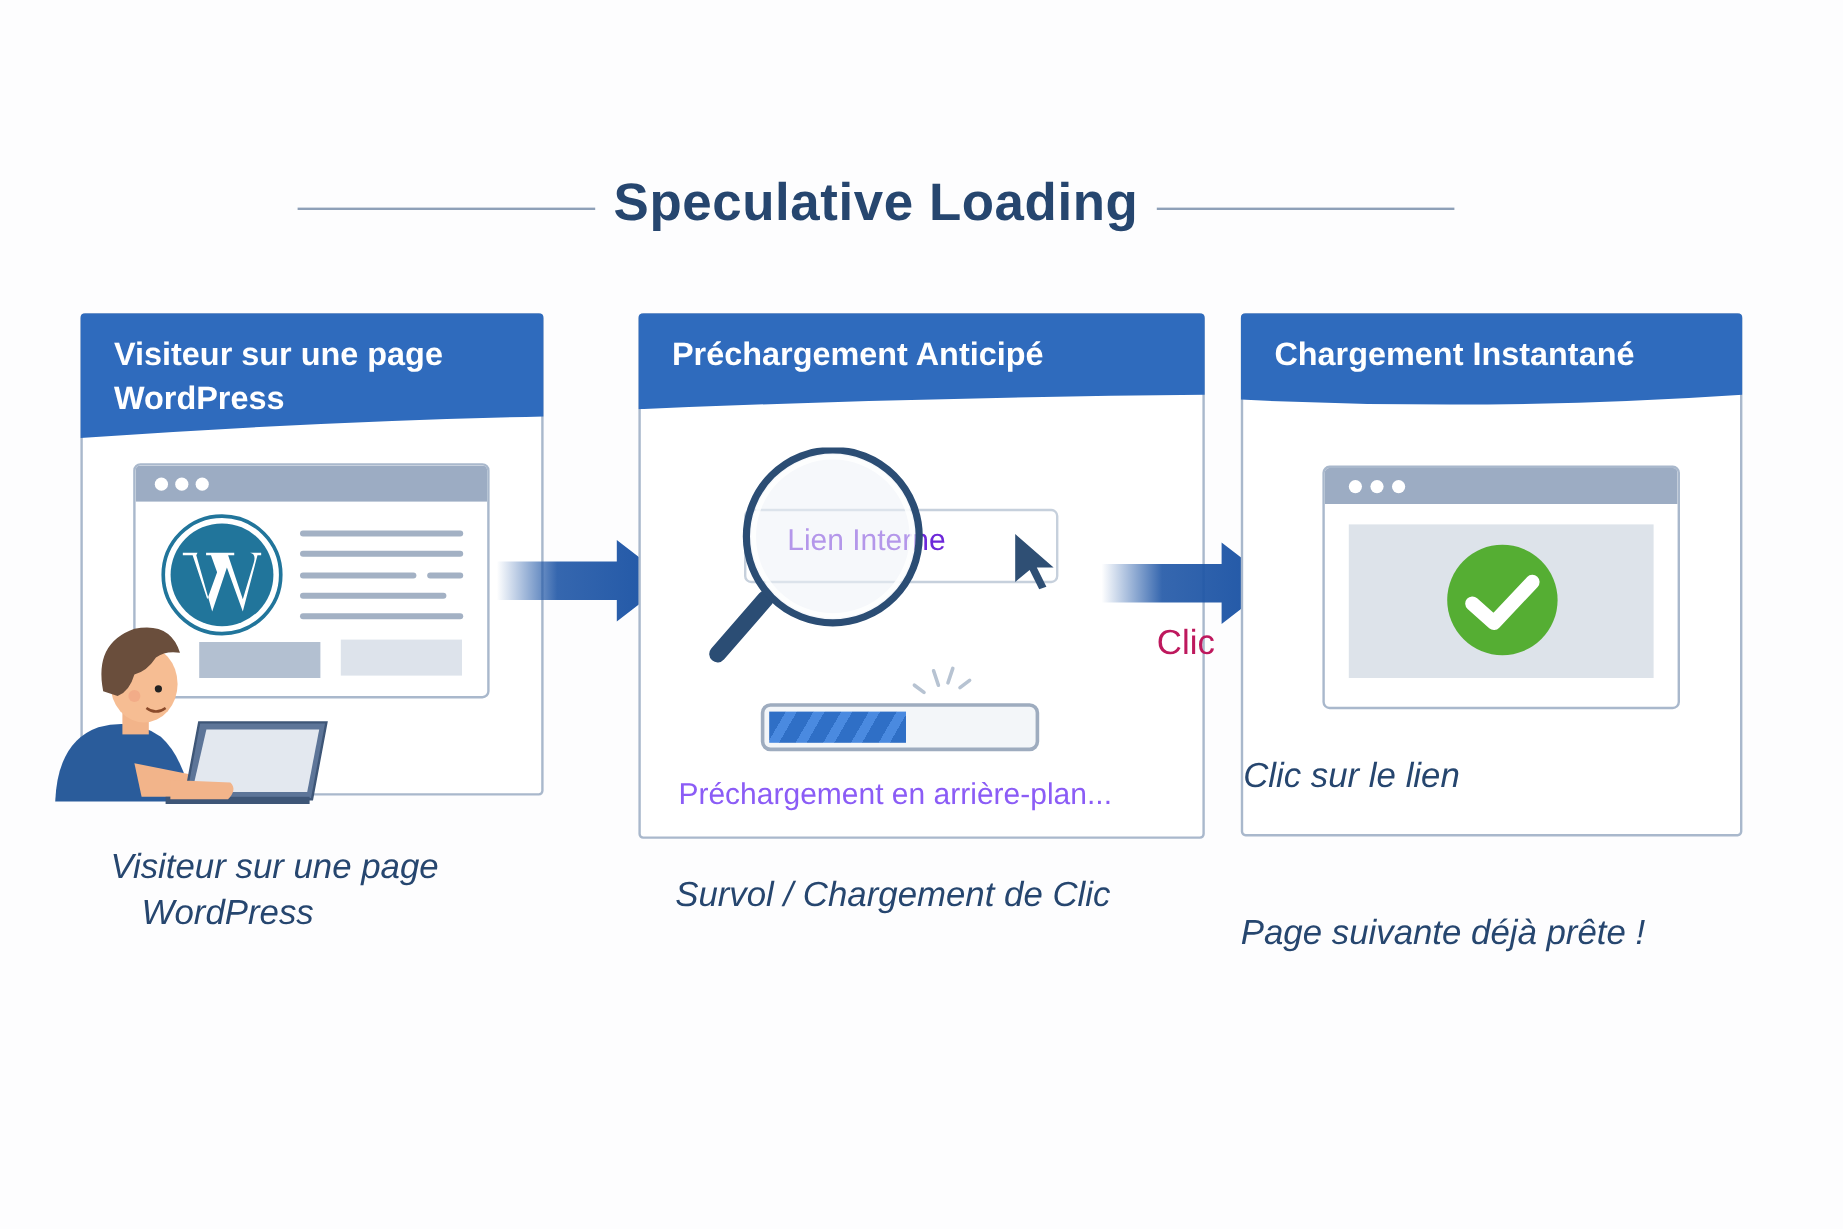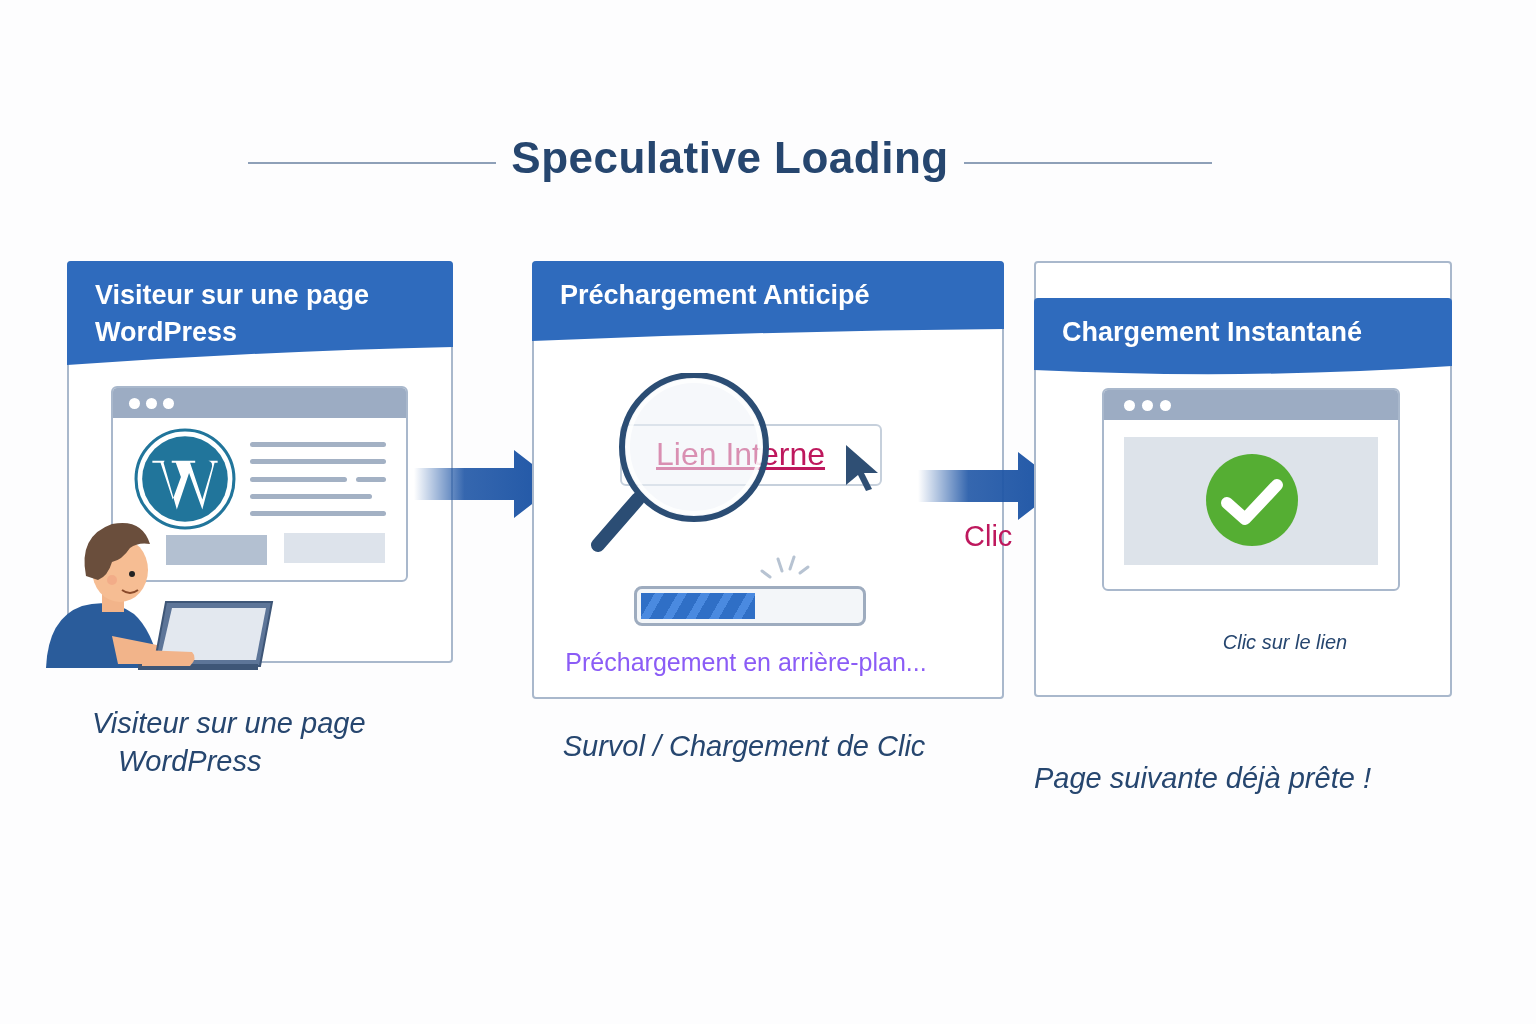--- a/index.html
+++ b/index.html
@@ -1,38 +1,38 @@
 <!DOCTYPE html>
 <html><head>
 <meta charset="utf-8">
 <style>
   html, body { margin:0; padding:0; }
   body {
     width:1536px; height:1024px; background:#fdfdfe; position:relative; overflow:hidden;
     font-family:"Liberation Sans", "DejaVu Sans", sans-serif;
   }
-  .title-row { position:absolute; top:129px; left:0; width:1536px; height:64px; }
+  .title-row { position:absolute; top:140px; left:0; width:1536px; height:64px; }
   .title-line { position:absolute; top:33px; height:2px; background:#8ea0b8; }
   .title-line.l { left:248px; width:248px; }
   .title-line.r { left:964px; width:248px; }
   .title { position:absolute; left:500px; width:460px; top:4px; text-align:center;
     font-size:44px; font-weight:bold; color:#26466f; letter-spacing:0.5px; }
 
   .card { position:absolute; background:#fff; border:2px solid #a9b8cc; border-radius:4px; box-sizing:border-box; }
   .card-head { position:absolute; left:-2px; top:-2px; right:-2px; color:#fff; font-weight:bold;
     font-size:27px; box-sizing:border-box; padding-left:28px; border-radius:4px 4px 0 0; }
   .card-head svg.wave { position:absolute; left:0; top:0; width:100%; height:100%; }
   .card-head span { position:relative; display:block; line-height:37px; }
 
   #card1 { left:67px; top:261px; width:386px; height:402px; }
   #card1 .card-head { height:106px; padding-top:16px; }
   #card2 { left:532px; top:261px; width:472px; height:438px; }
   #card2 .card-head { height:80px; padding-top:16px; }
   #card3 { left:1034px; top:261px; width:418px; height:436px; }
-  #card3 .card-head { height:82px; padding-top:16px;margin-top:37px; }
+  #card3 .card-head { height:82px; padding-top:16px; }
 
   .browser { position:absolute; background:#fff; border:2px solid #a9b8cc; border-radius:6px; box-sizing:border-box; overflow:hidden; }
   .browser .bar { position:absolute; left:0; top:0; right:0; height:30px; background:#9cacc3; }
   .dot { position:absolute; top:10px; width:11px; height:11px; background:#fff; border-radius:50%; }
 
   .line { position:absolute; height:5px; background:#a3b1c4; border-radius:3px; }
   .block { position:absolute; }
 
   .caption { position:absolute; color:#26466f; font-style:italic; font-size:29px; }
   .arrow { position:absolute; }
@@ -111,21 +111,21 @@
 
 <div class="card" id="card2">
   <div class="card-head">
     <svg class="wave" viewBox="0 0 428 80" preserveAspectRatio="none">
       <path d="M0,4 Q0,0 4,0 L424,0 Q428,0 428,4 L428,68 Q214,70 0,80 Z" fill="#2f6bbd"></path>
     </svg>
     <span>Préchargement Anticipé</span>
   </div>
 
   <div style="position:absolute; left:86px; top:161px; width:262px; height:62px; border:2px solid #c6d0dc; border-radius:6px; background:#fff; box-sizing:border-box;">
-    <div style="position:absolute; left:34px; top:10px; font-size:32px; color:#be185d;text-decoration:underline;">Lien Interne</div>
+    <div style="position:absolute; left:34px; top:10px; font-size:25px; color:#6d28d9;">Lien Interne</div>
   </div>
 
   <svg style="position:absolute; left:52px; top:110px;" width="190" height="190" viewBox="0 0 190 190">
     <line x1="52" y1="126" x2="12" y2="172" stroke="#2b4d74" stroke-width="14" stroke-linecap="round"></line>
     <circle cx="108" cy="74" r="72" fill="#eef2f7" fill-opacity="0.55" stroke="#2b4d74" stroke-width="6"></circle>
     <circle cx="108" cy="74" r="66" fill="none" stroke="#ffffff" stroke-width="4" opacity="0.8"></circle>
   </svg>
 
   <svg style="position:absolute; left:310px; top:180px;" width="40" height="50" viewBox="0 0 40 50">
     <path d="M2,2 L34,30 L20,30 L28,46 L22,48 L14,32 L2,42 Z" fill="#2f4f74"></path>
@@ -174,21 +174,21 @@
       <div class="dot" style="left:56px"></div>
     </div>
     <div style="position:absolute; left:20px; top:47px; width:254px; height:128px; background:#dde3ea;">
       <svg style="position:absolute; left:81px; top:16px;" width="94" height="94" viewBox="0 0 94 94">
         <circle cx="47" cy="47" r="46" fill="#55ae33"></circle>
         <path d="M22,50 L40,66 L72,32" stroke="#fff" stroke-width="12" fill="none" stroke-linecap="round" stroke-linejoin="round"></path>
       </svg>
     </div>
   </div>
 
-  <div style="position:absolute; left:0; width:418px; top:368px; text-align:center; font-size:20px; font-style:italic; color:#26466f;padding-left:40px;">Clic sur le lien</div>
+  <div style="position:absolute; left:0; width:418px; top:368px; font-size:29px; font-style:italic; color:#26466f;">Clic sur le lien</div>
 </div>
 
 <div class="caption" style="left:92px; top:704px; line-height:38px;">
   <div>Visiteur sur une page</div>
   <div style="padding-left:26px">WordPress</div>
 </div>
 <div class="caption" style="left:532px; width:424px; top:730px; text-align:center;">Survol / Chargement de Clic</div>
 <div class="caption" style="left:1034px; width:418px; top:762px; ">Page suivante déjà prête !</div>
 
 </body></html>

